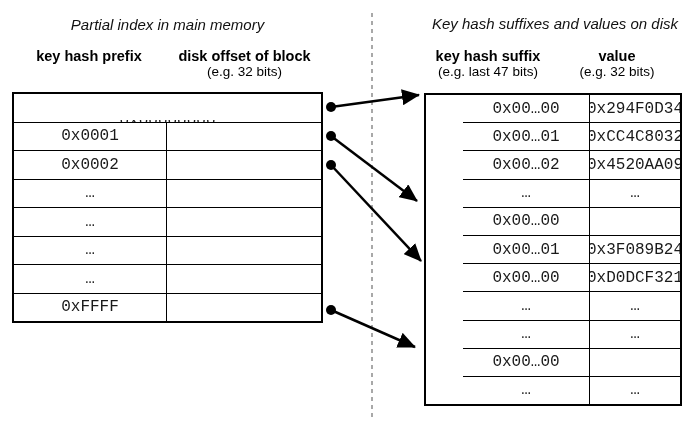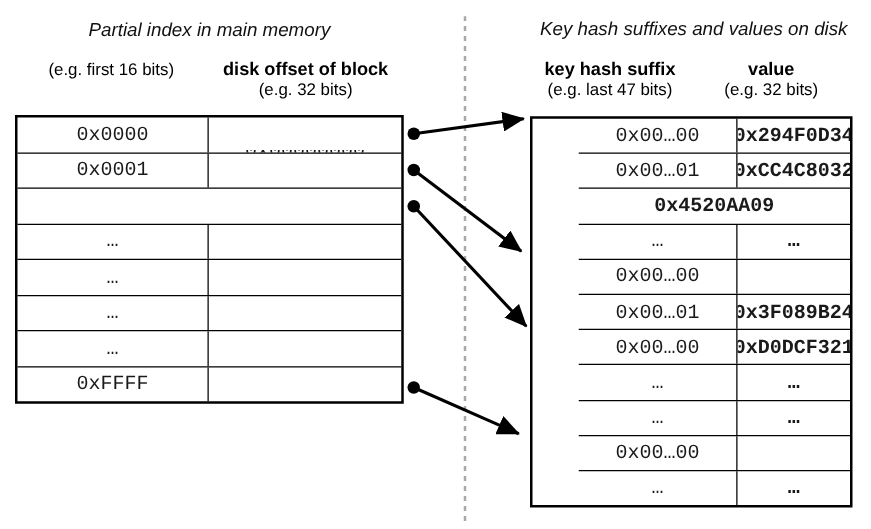--- a/index.html
+++ b/index.html
@@ -24,21 +24,21 @@
     display:flex;align-items:center;justify-content:center;
     font-family:"Liberation Mono","DejaVu Sans Mono",monospace;
     font-size:16px;color:#1a1a1a;white-space:nowrap;overflow:hidden;
   }
   .tcell.c0{border-right:1px solid #000;}
   #left-table{left:12px;top:92px;width:311px;height:231px;}
   #left-table .c0{width:152px;}
   #left-table .c1{flex:1;margin-top:26px;}
   #right-table{left:424px;top:93px;width:258px;height:313px;padding-left:37px;}
   #right-table .c0{width:126px;}
-  #right-table .c1{flex:1;font-weight:bold;}
+  #right-table .c1{flex:1;}
   #left-title{left:12px;width:311px;top:16px;}
   #right-title{left:410px;width:290px;top:15px;}
   #lh1{left:12px;width:154px;top:48px;}
   #lh2{left:166px;width:157px;top:48px;}
   #rh1{left:424px;width:128px;top:48px;}
   #rh2{left:552px;width:130px;top:48px;}
   .divider{
     position:absolute;left:371px;top:13px;width:2px;height:404px;
     background:repeating-linear-gradient(to bottom,#a8a8a8 0 4px,transparent 4px 8px);
   }
@@ -47,45 +47,45 @@
 </head>
 <body>
 
 <div class="canvas">
 
   <div class="panel-title" id="left-title">Partial index in main memory</div>
 
   <div class="panel-title" id="right-title">Key hash suffixes and values on disk</div>
 
   <div class="hdr" id="lh1">
-    <div class="sub">(e.g. first 16 bits)</div>
+    <div class="lbl">key hash prefix</div>
   </div>
   <div class="hdr" id="lh2">
     <div class="lbl">disk offset of block</div>
     <div class="sub">(e.g. 32 bits)</div>
   </div>
   <div class="hdr" id="rh1">
     <div class="lbl">key hash suffix</div>
     <div class="sub">(e.g. last 47 bits)</div>
   </div>
   <div class="hdr" id="rh2">
     <div class="lbl">value</div>
     <div class="sub">(e.g. 32 bits)</div>
   </div>
 
   <div class="dtable" id="left-table">
       <div class="trow">
-        <div class="tcell c0">0x0000</div>
         <div class="tcell c1">0x00000000</div>
       </div>
       <div class="trow">
         <div class="tcell c0">0x0001</div>
         <div class="tcell c1">…</div>
       </div>
       <div class="trow">
+        <div class="tcell c0">0x0002</div>
         <div class="tcell c1">…</div>
       </div>
       <div class="trow">
         <div class="tcell c0">…</div>
         <div class="tcell c1">…</div>
       </div>
       <div class="trow">
         <div class="tcell c0">…</div>
         <div class="tcell c1">…</div>
       </div>
@@ -105,20 +105,21 @@
   <div class="dtable" id="right-table">
       <div class="trow">
         <div class="tcell c0">0x00…00</div>
         <div class="tcell c1">0x294F0D34</div>
       </div>
       <div class="trow">
         <div class="tcell c0">0x00…01</div>
         <div class="tcell c1">0xCC4C8032</div>
       </div>
       <div class="trow">
+        <div class="tcell c0">0x00…02</div>
         <div class="tcell c1">0x4520AA09</div>
       </div>
       <div class="trow">
         <div class="tcell c0">…</div>
         <div class="tcell c1">…</div>
       </div>
       <div class="trow">
         <div class="tcell c0">0x00…00</div>
       </div>
       <div class="trow">

